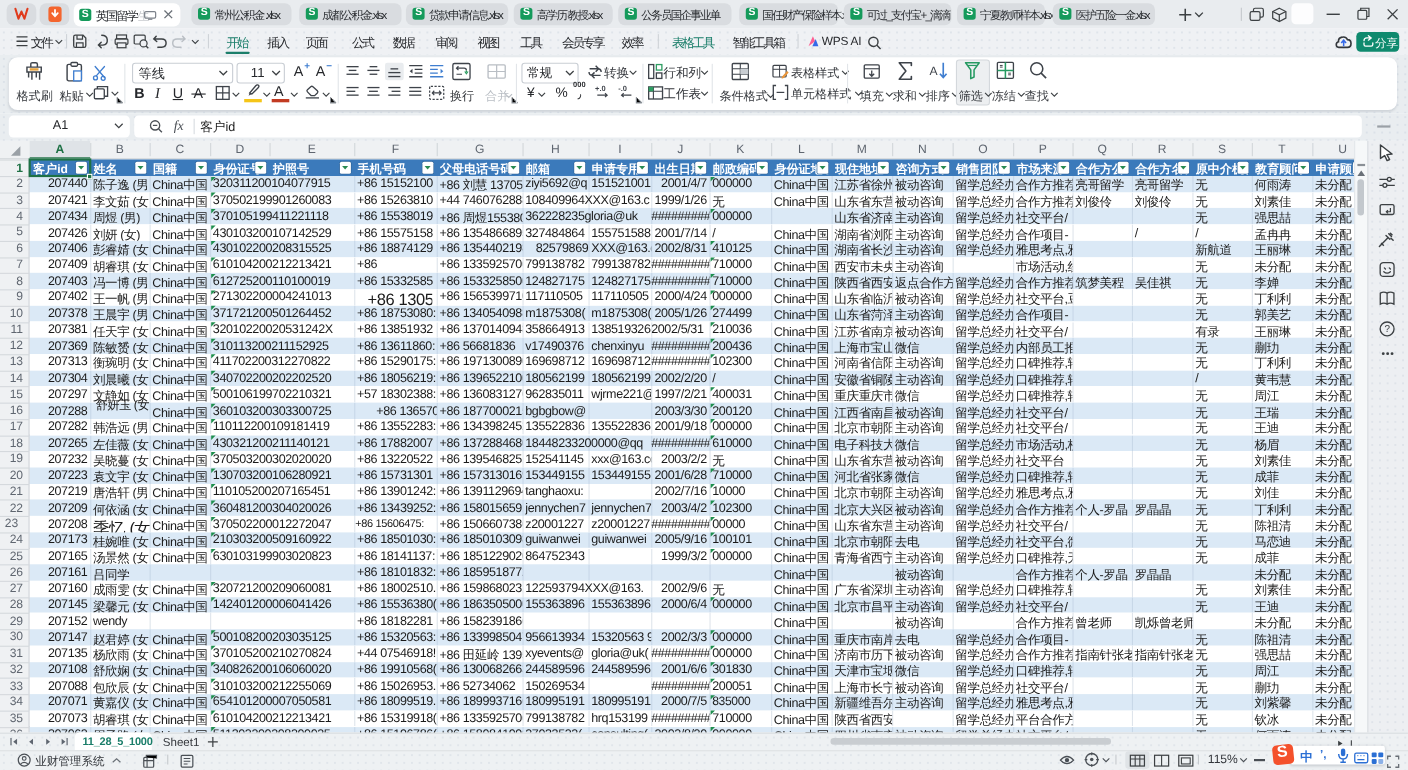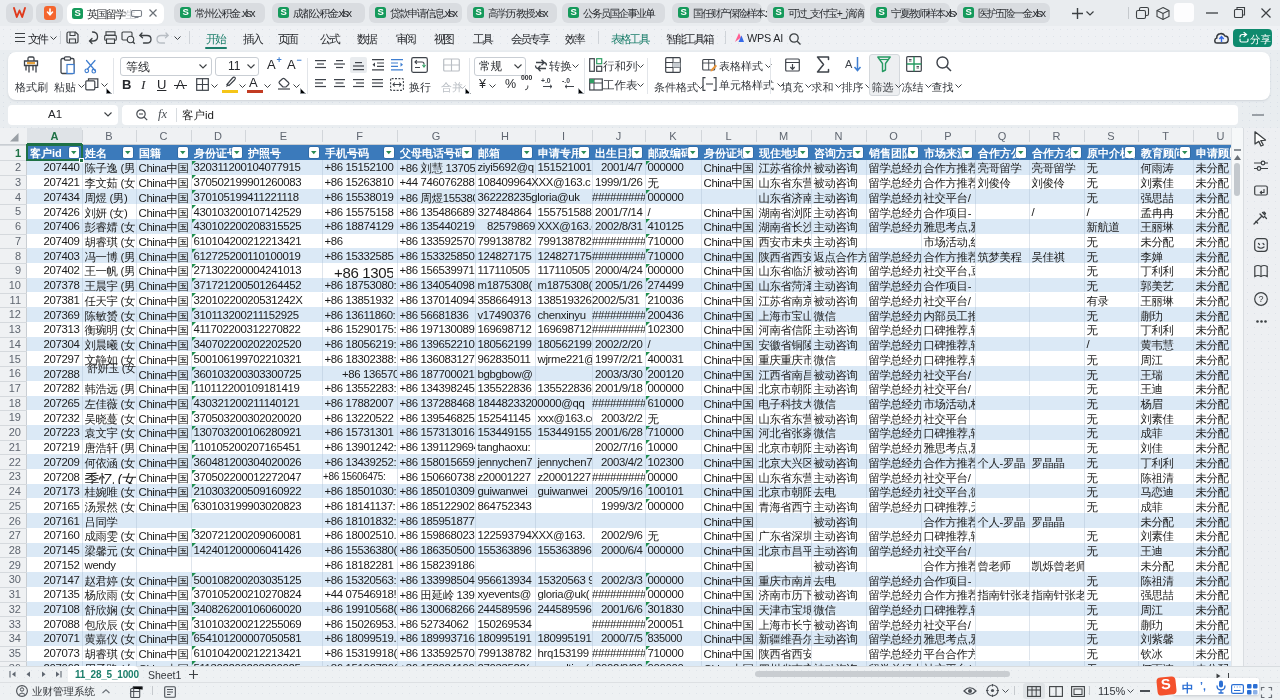--- a/index.html
+++ b/index.html
@@ -538,21 +538,21 @@
 <div class="txt" style="left:0px;top:396.7px;width:21px;text-align:right;font-size:11px;color:#5f6670">18</div>
 <div class="abs" style="left:0px;top:395.5px;width:27px;height:1px;background:#d5d9dd"></div>
 <div class="txt" style="left:0px;top:411.4px;width:21px;text-align:right;font-size:11px;color:#5f6670">19</div>
 <div class="abs" style="left:0px;top:410.2px;width:27px;height:1px;background:#d5d9dd"></div>
 <div class="txt" style="left:0px;top:426.2px;width:21px;text-align:right;font-size:11px;color:#5f6670">20</div>
 <div class="abs" style="left:0px;top:425.0px;width:27px;height:1px;background:#d5d9dd"></div>
 <div class="txt" style="left:0px;top:440.9px;width:21px;text-align:right;font-size:11px;color:#5f6670">21</div>
 <div class="abs" style="left:0px;top:439.7px;width:27px;height:1px;background:#d5d9dd"></div>
 <div class="txt" style="left:0px;top:455.6px;width:21px;text-align:right;font-size:11px;color:#5f6670">22</div>
 <div class="abs" style="left:0px;top:454.4px;width:27px;height:1px;background:#d5d9dd"></div>
-<div class="txt" style="left:0px;top:470.3px;width:21px;text-align:right;font-size:11px;color:#5f6670">23</div>
+<div class="txt" style="left:0px;top:470.3px;width:21px;text-align:center;font-size:11px;color:#5f6670">23</div>
 <div class="abs" style="left:0px;top:469.1px;width:27px;height:1px;background:#d5d9dd"></div>
 <div class="txt" style="left:0px;top:485.0px;width:21px;text-align:right;font-size:11px;color:#5f6670">24</div>
 <div class="abs" style="left:0px;top:483.8px;width:27px;height:1px;background:#d5d9dd"></div>
 <div class="txt" style="left:0px;top:499.8px;width:21px;text-align:right;font-size:11px;color:#5f6670">25</div>
 <div class="abs" style="left:0px;top:498.6px;width:27px;height:1px;background:#d5d9dd"></div>
 <div class="txt" style="left:0px;top:514.5px;width:21px;text-align:right;font-size:11px;color:#5f6670">26</div>
 <div class="abs" style="left:0px;top:513.3px;width:27px;height:1px;background:#d5d9dd"></div>
 <div class="txt" style="left:0px;top:529.2px;width:21px;text-align:right;font-size:11px;color:#5f6670">27</div>
 <div class="abs" style="left:0px;top:528.0px;width:27px;height:1px;background:#d5d9dd"></div>
 <div class="txt" style="left:0px;top:543.9px;width:21px;text-align:right;font-size:11px;color:#5f6670">28</div>
@@ -1311,21 +1311,21 @@
     <div class="abs" style="left:948px;top:0;width:1px;height:14.7px;background:#dfe5ec"></div>
     <div class="abs" style="left:1002px;top:0;width:1px;height:14.7px;background:#dfe5ec"></div>
     <div class="abs" style="left:1057px;top:0;width:1px;height:14.7px;background:#dfe5ec"></div>
     <div class="abs" style="left:1111px;top:0;width:1px;height:14.7px;background:#dfe5ec"></div>
     <div class="abs" style="left:1166px;top:0;width:1px;height:14.7px;background:#dfe5ec"></div>
   </div>
 <div class="txt" style="left:27px;top:352.8px;width:55px;overflow:hidden;font-size:11.4px;letter-spacing:-0.35px;color:#1b1b1b;text-align:right;padding-right:2.5px">207297</div>
 <div class="txt" style="left:82px;top:352.8px;width:54px;overflow:hidden;font-size:11.4px;letter-spacing:-0.35px;color:#1b1b1b;padding-left:2.5px">文静如 (女</div>
 <div class="txt" style="left:136px;top:352.8px;width:55px;overflow:hidden;font-size:11.4px;letter-spacing:-0.35px;color:#1b1b1b;padding-left:2.5px">China中国</div>
 <div class="txt" style="left:191px;top:352.8px;width:131px;overflow:hidden;font-size:11.4px;letter-spacing:-0.35px;color:#1b1b1b;padding-left:2.5px">500106199702210321</div>
-<div class="txt" style="left:322px;top:352.8px;width:75px;overflow:hidden;font-size:11.4px;letter-spacing:-0.35px;color:#1b1b1b;padding-left:2.5px">+86 18302388:</div>
+<div class="txt" style="left:322px;top:352.8px;width:75px;overflow:hidden;font-size:11.4px;letter-spacing:-0.35px;color:#1b1b1b;padding-left:2.5px">+57 18302388:</div>
 <div class="txt" style="left:397px;top:352.8px;width:78px;overflow:hidden;font-size:11.4px;letter-spacing:-0.35px;color:#1b1b1b;padding-left:2.5px">+86 1360831276:</div>
 <div class="txt" style="left:475px;top:352.8px;width:60px;overflow:hidden;font-size:11.4px;letter-spacing:-0.35px;color:#1b1b1b;padding-left:2.5px">962835011</div>
 <div class="txt" style="left:535px;top:352.8px;width:57px;overflow:hidden;font-size:11.4px;letter-spacing:-0.35px;color:#1b1b1b;padding-left:2.5px">wjrme221@</div>
 <div class="txt" style="left:592px;top:352.8px;width:53px;overflow:hidden;font-size:11.4px;letter-spacing:-0.35px;color:#1b1b1b;text-align:right;padding-right:2.5px">1997/2/21</div>
 <div class="txt" style="left:645px;top:352.8px;width:56px;overflow:hidden;font-size:11.4px;letter-spacing:-0.35px;color:#1b1b1b;padding-left:2.5px">400031</div>
 <div class="txt" style="left:701px;top:352.8px;width:55px;overflow:hidden;font-size:11.4px;letter-spacing:-0.35px;color:#1b1b1b;padding-left:2.5px">China中国</div>
 <div class="txt" style="left:756px;top:352.8px;width:55px;overflow:hidden;font-size:11.4px;letter-spacing:-0.35px;color:#1b1b1b;padding-left:2.5px">重庆重庆市</div>
 <div class="txt" style="left:811px;top:352.8px;width:55px;overflow:hidden;font-size:11.4px;letter-spacing:-0.35px;color:#1b1b1b;padding-left:2.5px">微信</div>
 <div class="txt" style="left:866px;top:352.8px;width:55px;overflow:hidden;font-size:11.4px;letter-spacing:-0.35px;color:#1b1b1b;padding-left:2.5px">留学总经办</div>
 <div class="txt" style="left:921px;top:352.8px;width:54px;overflow:hidden;font-size:11.4px;letter-spacing:-0.35px;color:#1b1b1b;padding-left:2.5px">口碑推荐,转</div>

